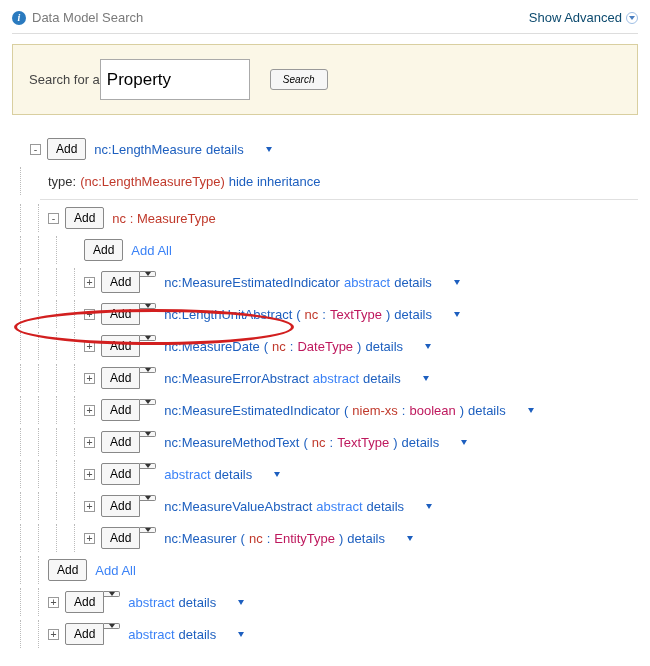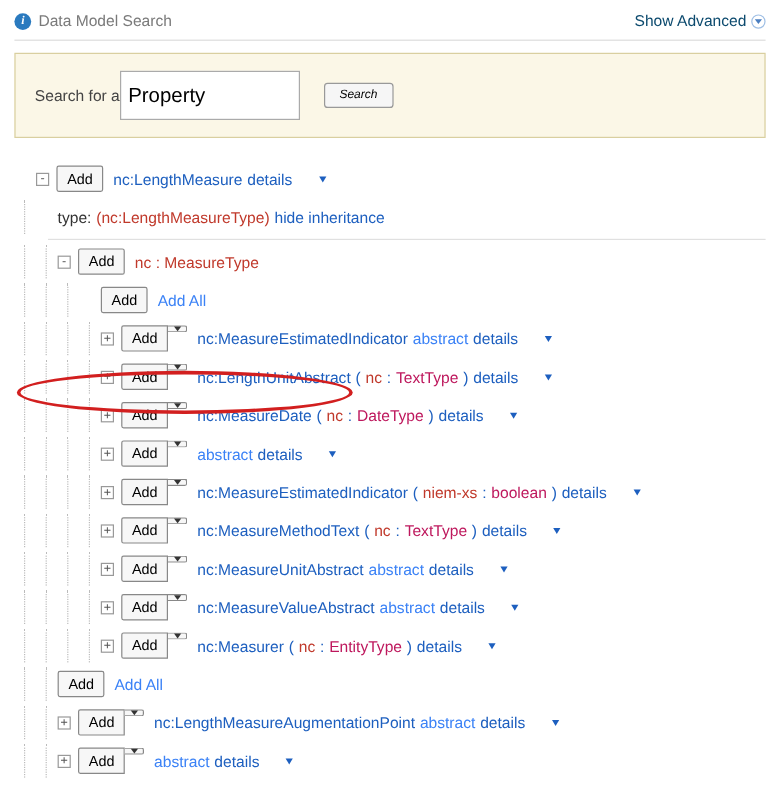--- a/index.html
+++ b/index.html
@@ -355,20 +355,21 @@
             <span class="g line"></span>
             <span class="g line"></span>
             <span class="g line"></span>
           </div>
           <span class="toggle">+</span>
           <span class="add-group">
             <button class="add-btn">Add</button>
             <span class="add-drop"></span>
           </span>
           <span class="txt">
+            <span class="link">nc:MeasureErrorAbstract</span>
             <span class="gray">abstract</span>
             <span class="details">
               <span>details</span>
               <span class="tri"></span>
             </span>
           </span>
         </div>
         <div class="row">
           <div class="guides">
             <span class="g line"></span>
@@ -425,21 +426,20 @@
             <span class="g line"></span>
             <span class="g line"></span>
             <span class="g line"></span>
           </div>
           <span class="toggle">+</span>
           <span class="add-group">
             <button class="add-btn">Add</button>
             <span class="add-drop"></span>
           </span>
           <span class="txt">
-            <span class="link">nc:MeasureUnitAbstract</span>
             <span class="gray">abstract</span>
             <span class="details">
               <span>details</span>
               <span class="tri"></span>
             </span>
           </span>
         </div>
         <div class="row">
           <div class="guides">
             <span class="g line"></span>
@@ -504,21 +504,20 @@
           <div class="guides">
             <span class="g line"></span>
             <span class="g line"></span>
           </div>
           <span class="toggle">+</span>
           <span class="add-group">
             <button class="add-btn">Add</button>
             <span class="add-drop"></span>
           </span>
           <span class="txt">
-            <span class="link">nc:LengthMeasureAugmentationPoint</span>
             <span class="gray">abstract</span>
             <span class="details">
               <span>details</span>
               <span class="tri"></span>
             </span>
           </span>
         </div>
         <div class="row">
           <div class="guides">
             <span class="g line"></span>

